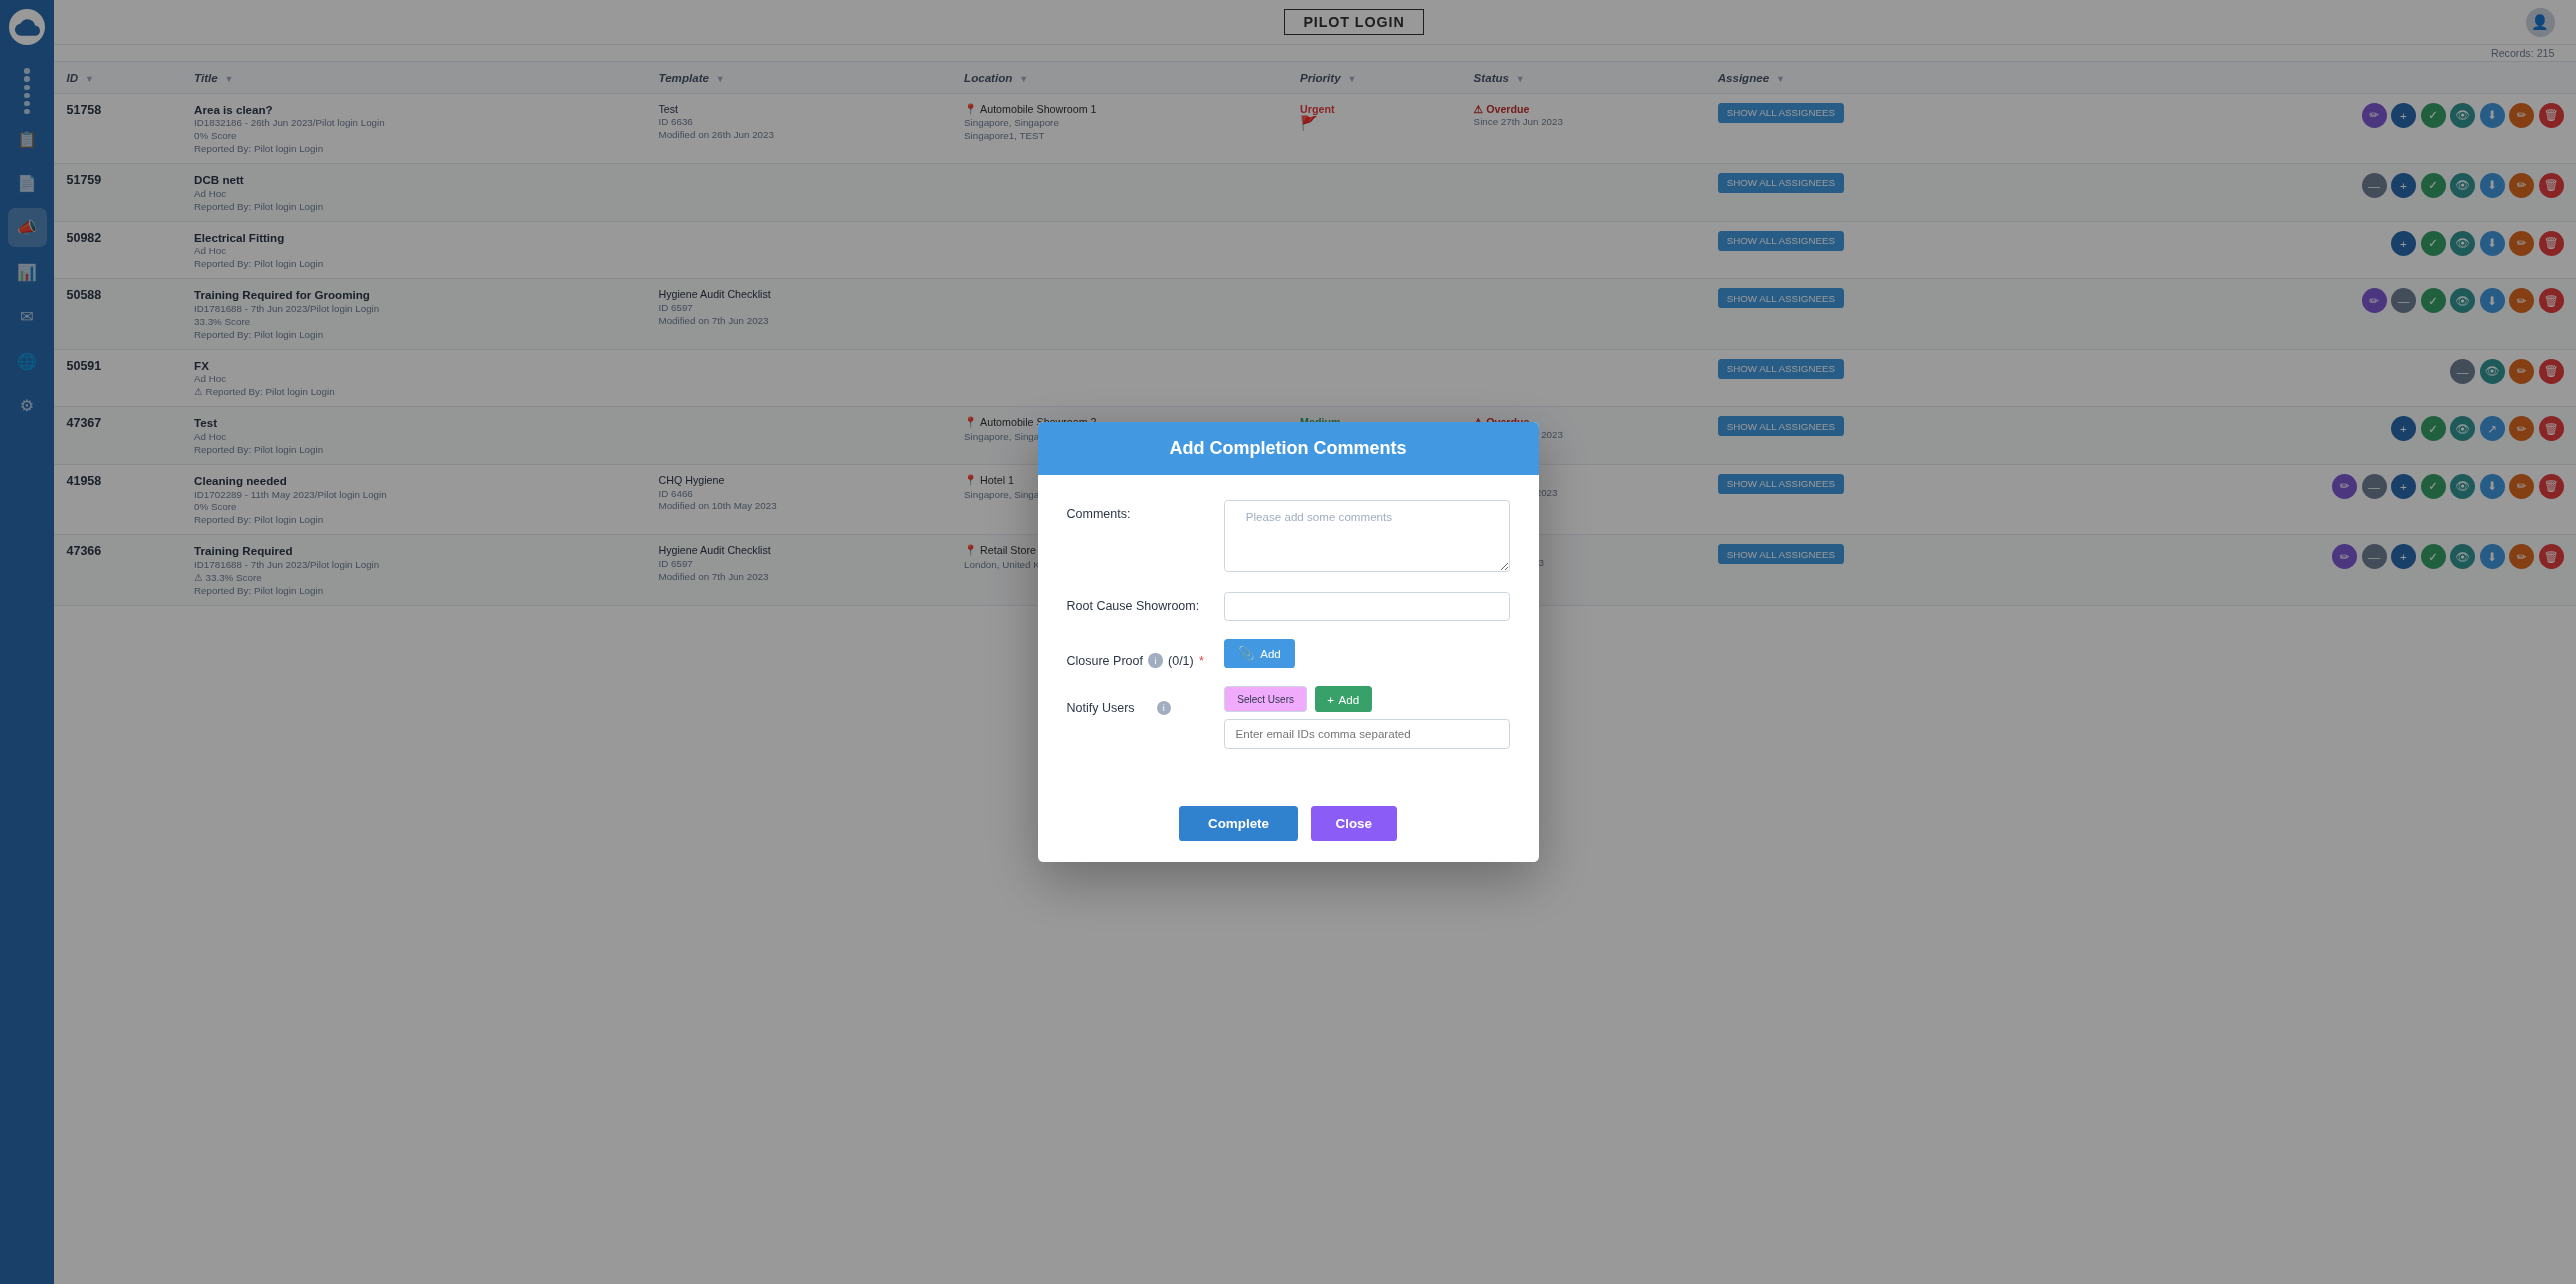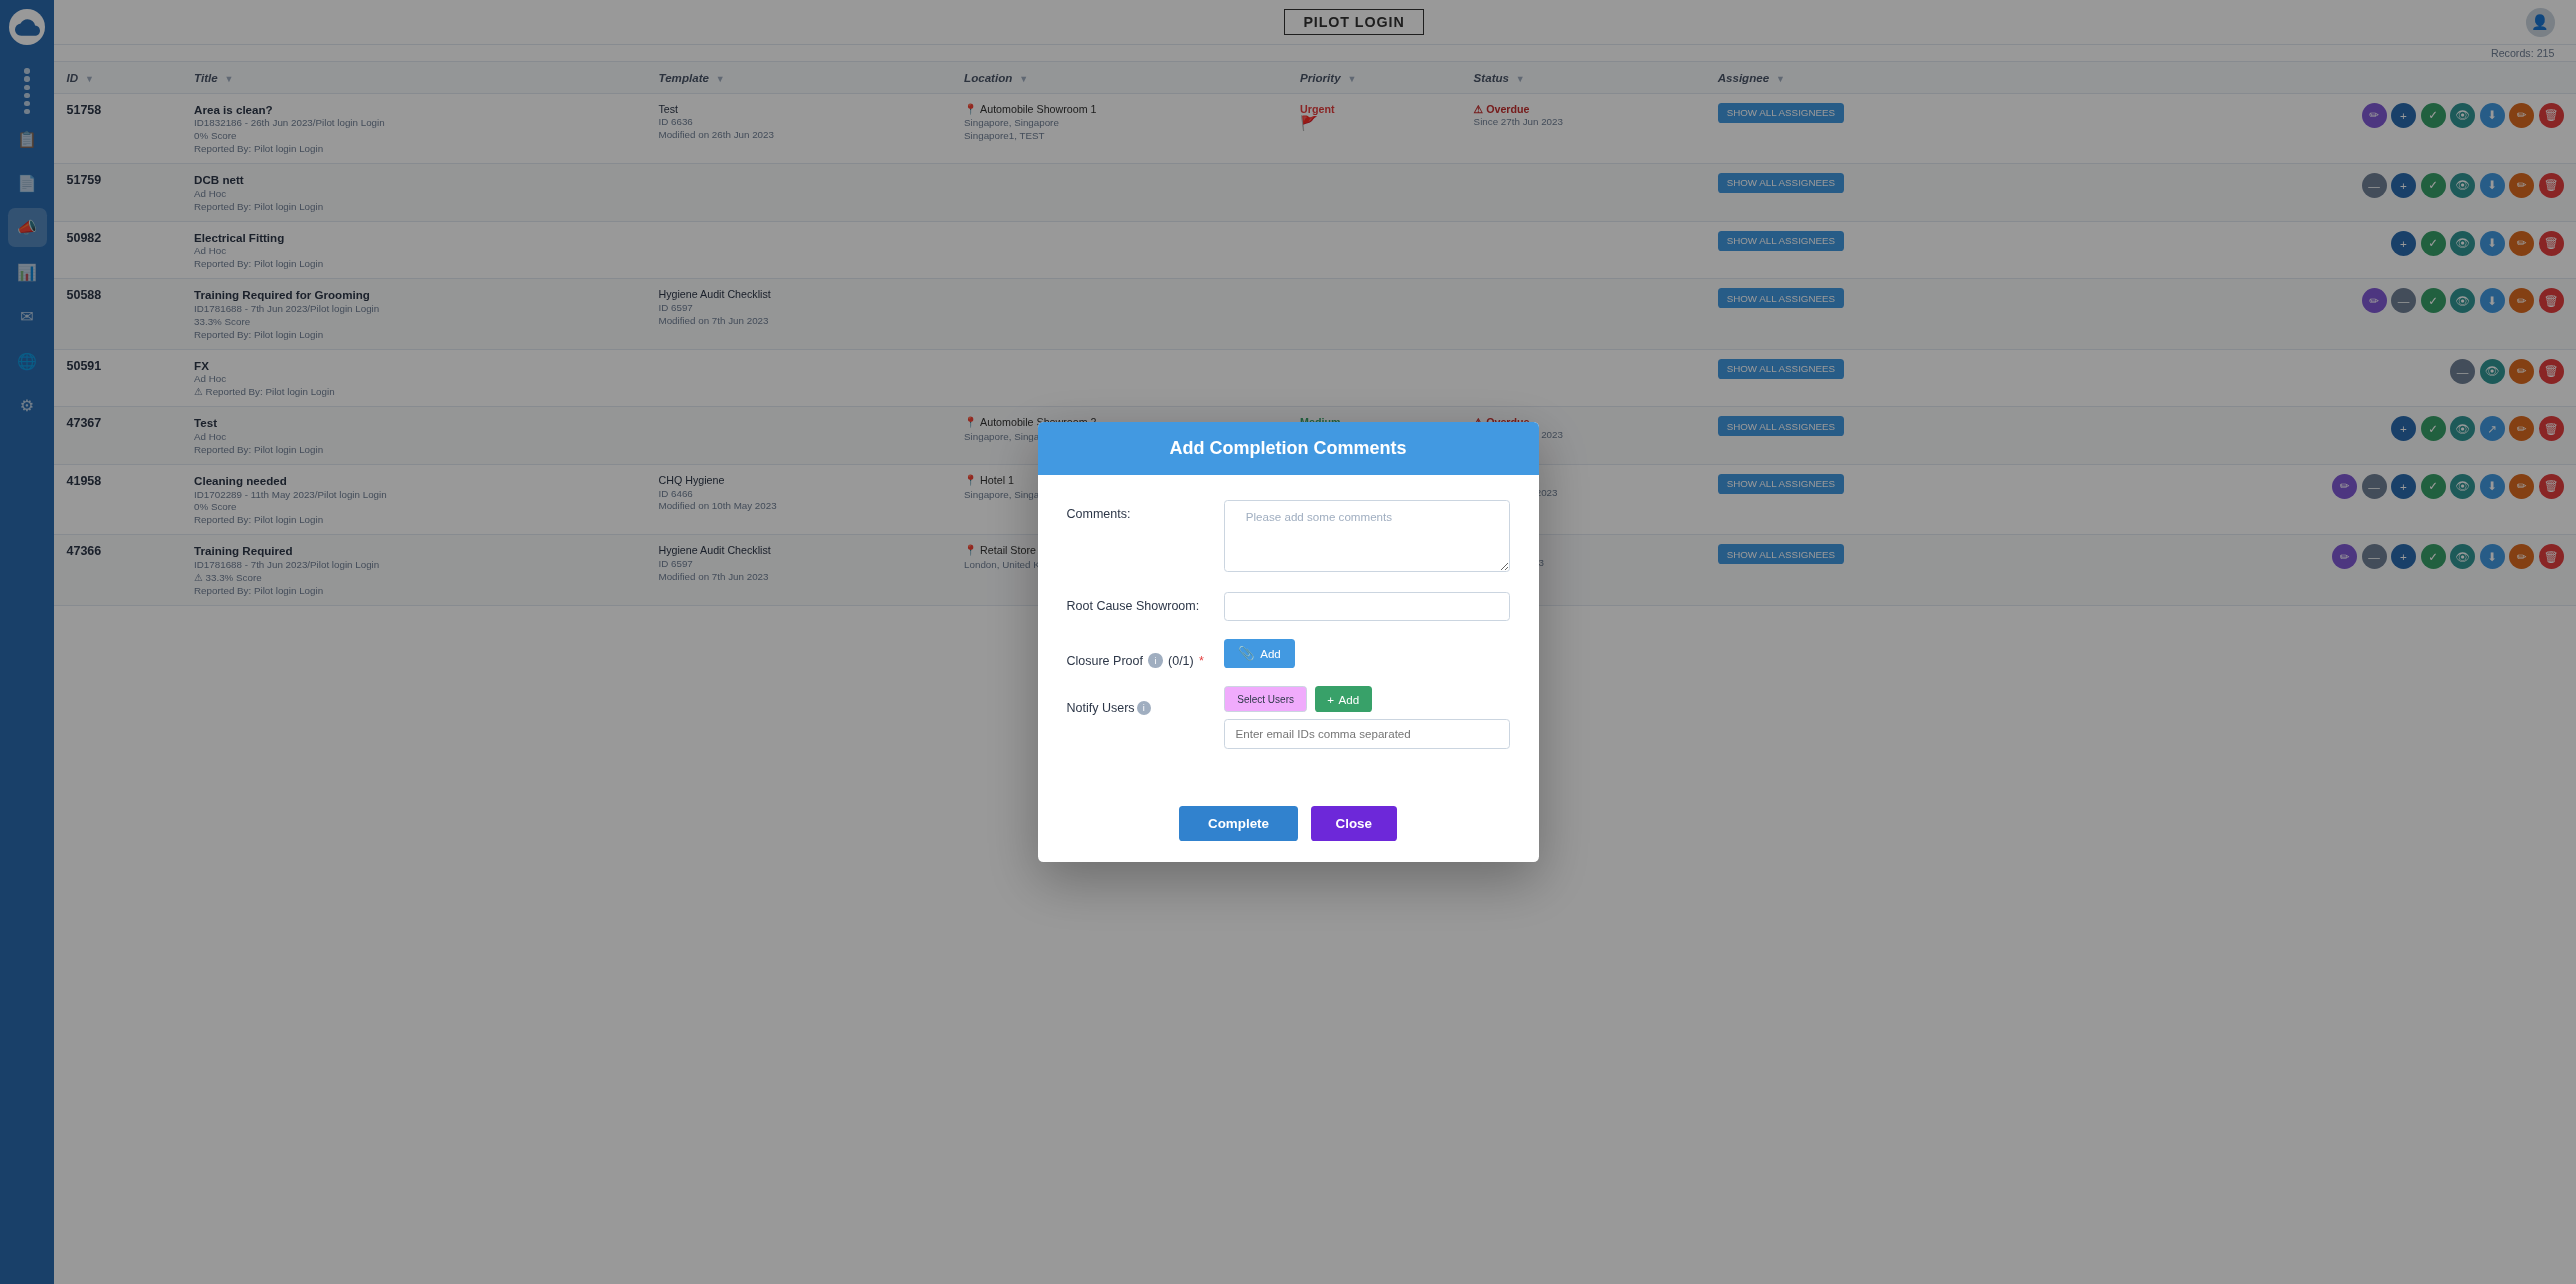--- a/index.html
+++ b/index.html
@@ -92,21 +92,21 @@
     .info-icon { width: 14.3px; height: 14.3px; border-radius: 50%; background: #a0aec0; color: #fff; font-size: 9px; display: inline-flex; align-items: center; justify-content: center; flex-shrink: 0; }
     .required-star { color: #e53e3e; }
     .notify-row { display: flex; align-items: flex-start; gap: 14.3px; margin-bottom: 18px; }
     .notify-controls { flex: 1; display: flex; flex-direction: column; gap: 7.2px; }
     .notify-top { display: flex; gap: 7.2px; }
     .select-users-btn { border: 0.9px solid #cbd5e0; background: #f0abfc; border-radius: 3.6px; padding: 6.3px 12.5px; font-size: 10px; cursor: pointer; color: #2d3748; }
     .add-btn-green { background: #38a169; color: #fff; border: none; border-radius: 3.6px; padding: 6.3px 12.5px; font-size: 11.6px; cursor: pointer; display: flex; align-items: center; gap: 4.5px; }
     .email-input { border: 0.9px solid #cbd5e0; border-radius: 3.6px; padding: 7.2px 10.7px; font-size: 11.6px; font-family: inherit; }
     .modal-footer { display: flex; justify-content: center; gap: 12.5px; padding: 14.3px 29px 21.5px; }
     .complete-btn { background: #3182ce; color: #fff; border: none; border-radius: 3.6px; padding: 10px 29px; font-size: 13.4px; font-weight: 600; cursor: pointer; }
-    .close-btn { background: #6d28d9; color: #fff; border: none; border-radius: 3.6px; padding: 9px 25px; font-size: 13.4px; font-weight: 600; cursor: pointer; }
+    .close-btn { background: #8b5cf6; color: #fff; border: none; border-radius: 3.6px; padding: 9px 25px; font-size: 13.4px; font-weight: 600; cursor: pointer; }
 
     .records-row { text-align: right; padding: 1.8px 21.5px; font-size: 10.7px; color: #718096; background: #fff; border-bottom: 0.9px solid #e2e8f0; }
   </style>
 </head>
 <body>
 
 <div class="app-wrapper">
 
   <div class="sidebar">
     <div class="sidebar-logo">
@@ -474,21 +474,21 @@
         <div class="form-control">
           <button class="attach-btn">
             <span class="attach-icon">📎</span>
             <span>Add</span>
           </button>
         </div>
       </div>
 
       <div class="notify-row">
         <div class="form-label">
-          <div style="display:flex;align-items:center;gap:2px;padding-top:7.2px;text-align:center;">
+          <div style="display:flex;align-items:center;gap:22px;padding-top:7.2px;text-align:center;">
             <span>Notify Users</span>
             <span class="info-icon">i</span>
           </div>
         </div>
         <div class="notify-controls">
           <div class="notify-top">
             <button class="select-users-btn">Select Users</button>
             <button class="add-btn-green">
               <span>+</span>
               <span>Add</span>

